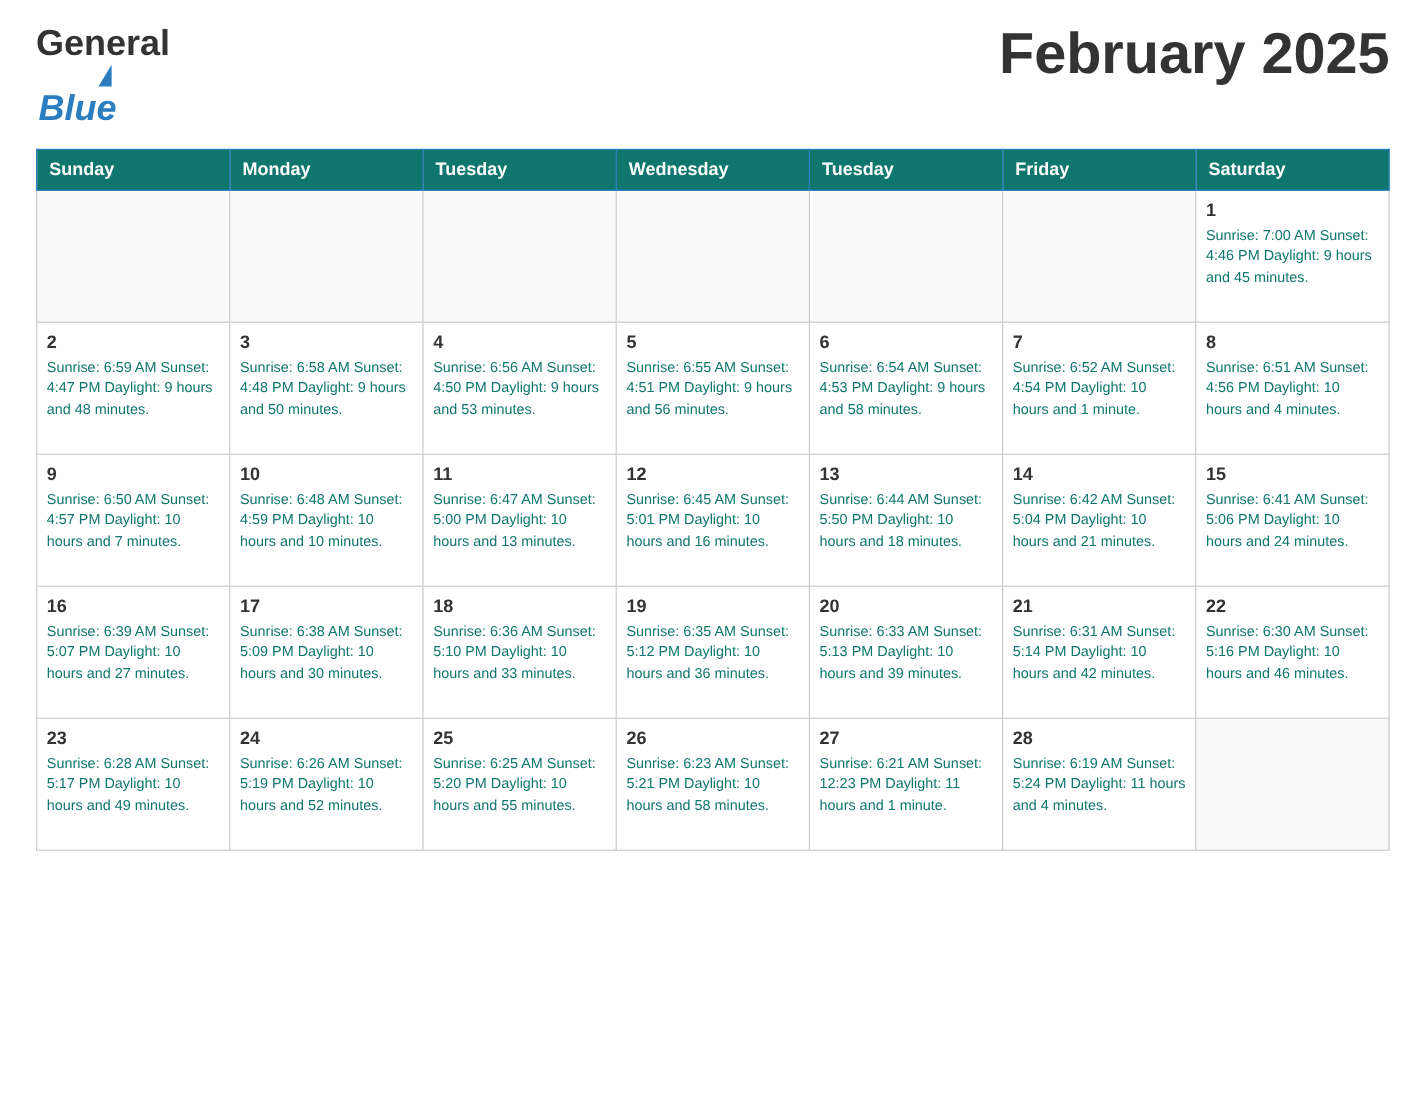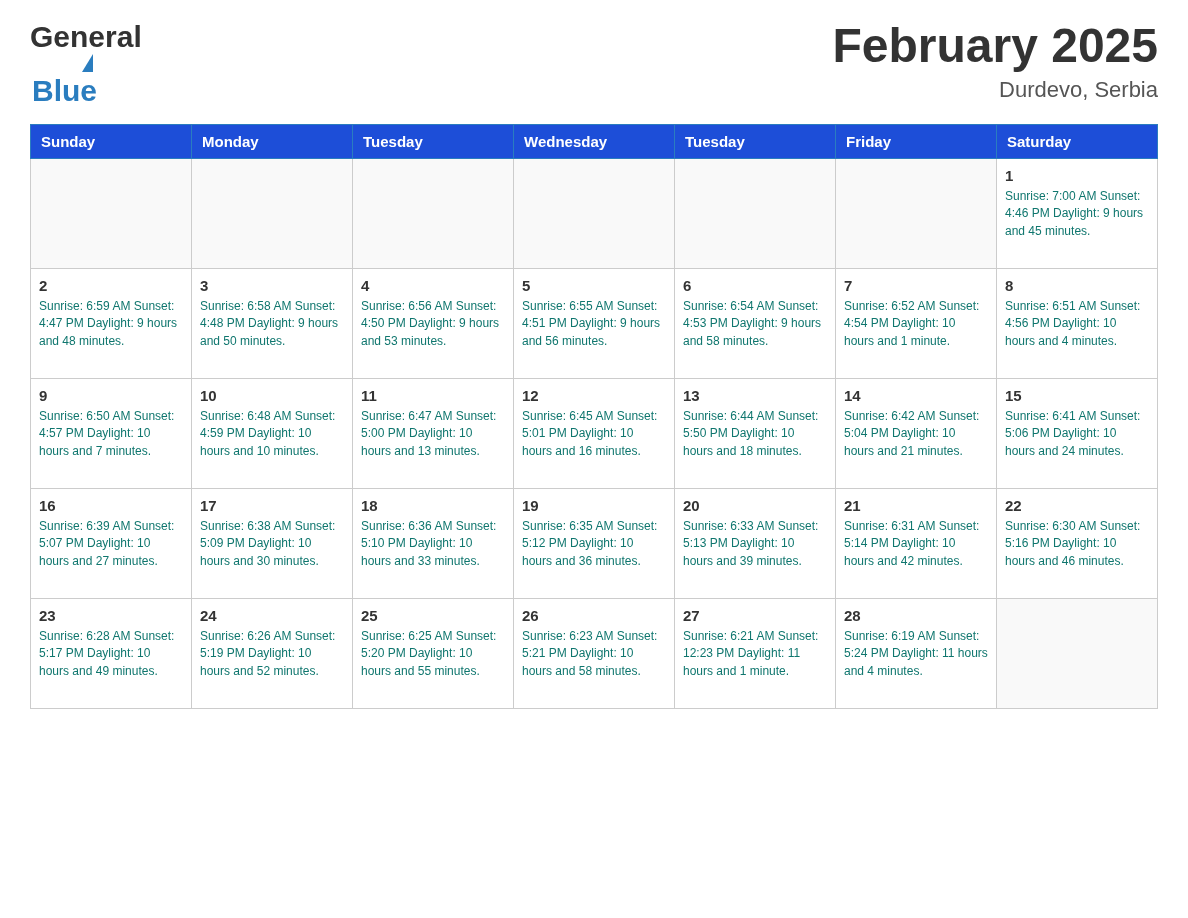--- a/index.html
+++ b/index.html
@@ -30,21 +30,21 @@
       font-size: 22px;
       color: #555;
       margin-top: 4px;
     }
     .calendar {
       width: 100%;
       border-collapse: collapse;
       table-layout: fixed;
     }
     .calendar th {
-      background-color: #1d4ed8;
+      background-color: #0f766e;
       color: #fff;
       font-size: 15px;
       font-weight: bold;
       padding: 8px 10px;
       text-align: left;
       border: 1px solid #2a7dbf;
       margin-left: 13px;
     }
     .calendar td {
       vertical-align: top;
@@ -88,20 +88,21 @@
       border-bottom: 18px solid #2a7dbf;
       margin-left: 3px;
       margin-bottom: 2px;
     }
     .logo-line2 {
       font-size: 30px;
       font-weight: bold;
       color: #2a7dbf;
       margin-top: -2px;
       padding-left: 2px;
+      font-style: italic;
     }
     .logo-wrapper {
       display: inline-flex;
       flex-direction: column;
     }
   </style>
 </head>
 <body>
 
 <div class="header">
@@ -109,21 +110,20 @@
     <div class="logo-row">
       <span class="logo-text-general">General</span>
       <span class="logo-arrow"></span>
     </div>
     <div>
       <span class="logo-line2">Blue</span>
     </div>
   </div>
   <div class="title-block">
     <div class="month-title">February 2025</div>
-    <div class="location-title">Durdevo, Serbia</div>
   </div>
 </div>
 
 <table class="calendar">
   <thead>
     <tr>
       <th>Sunday</th>
       <th>Monday</th>
       <th>Tuesday</th>
       <th>Wednesday</th>

